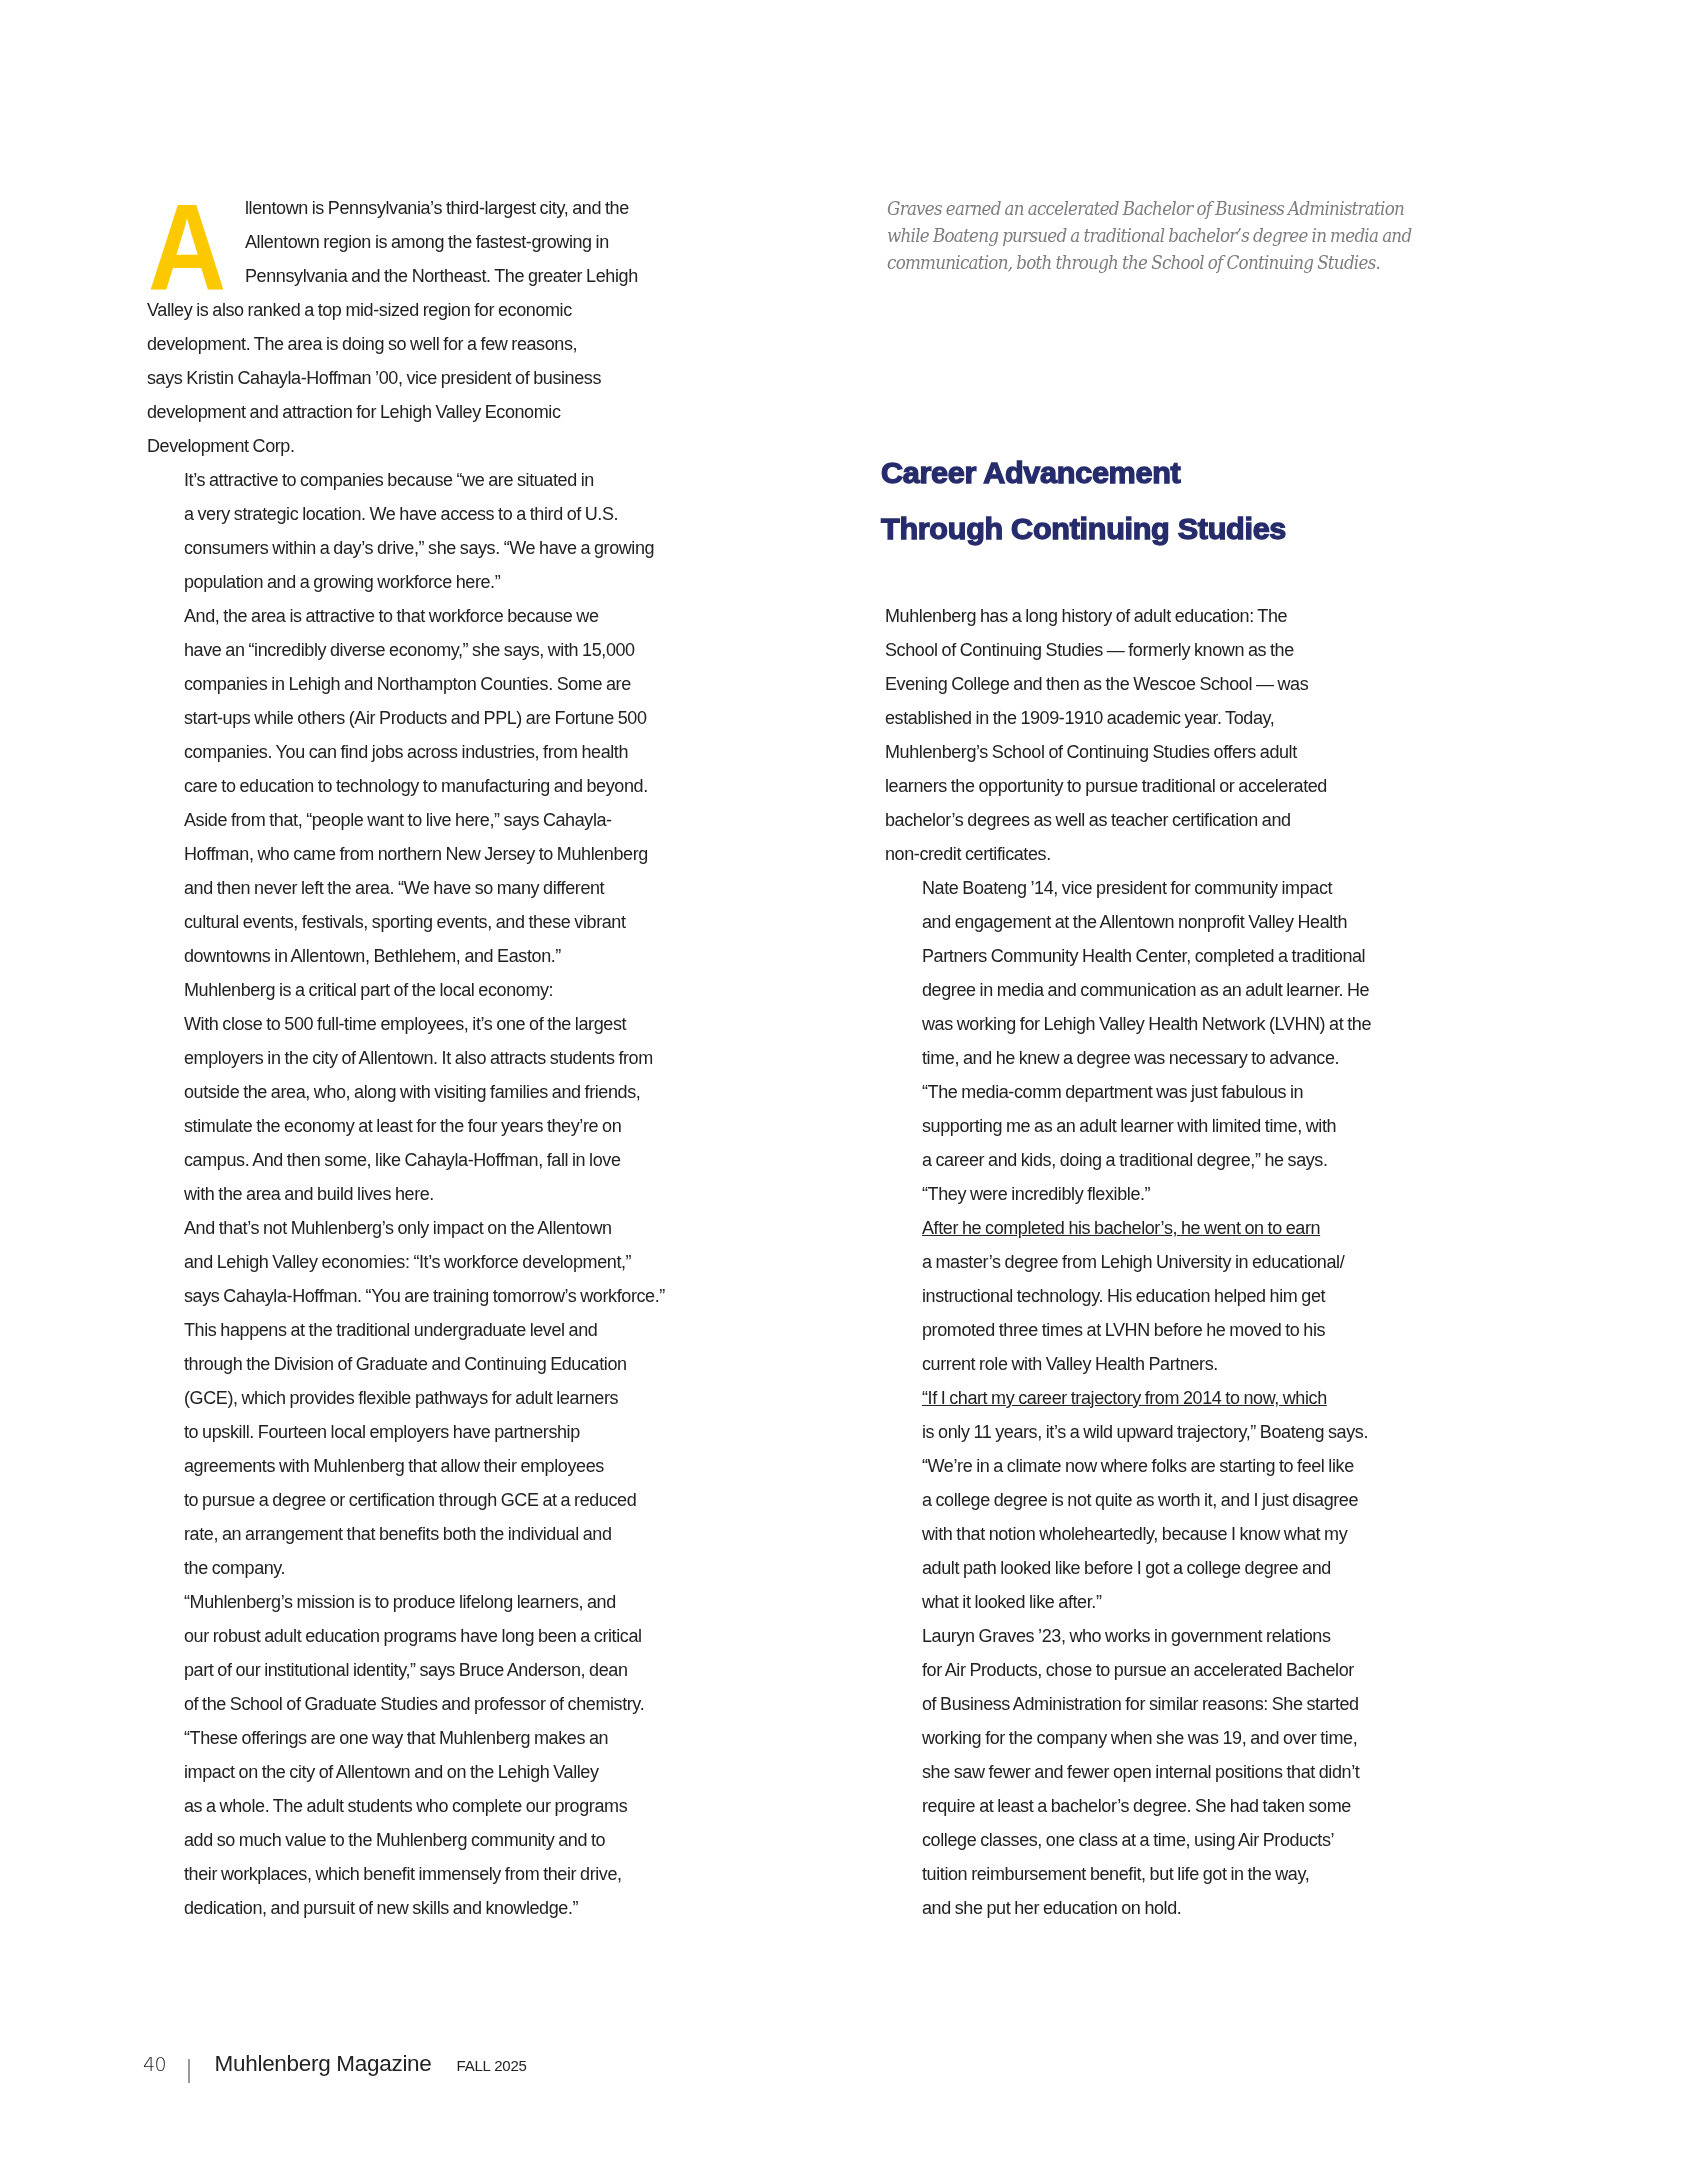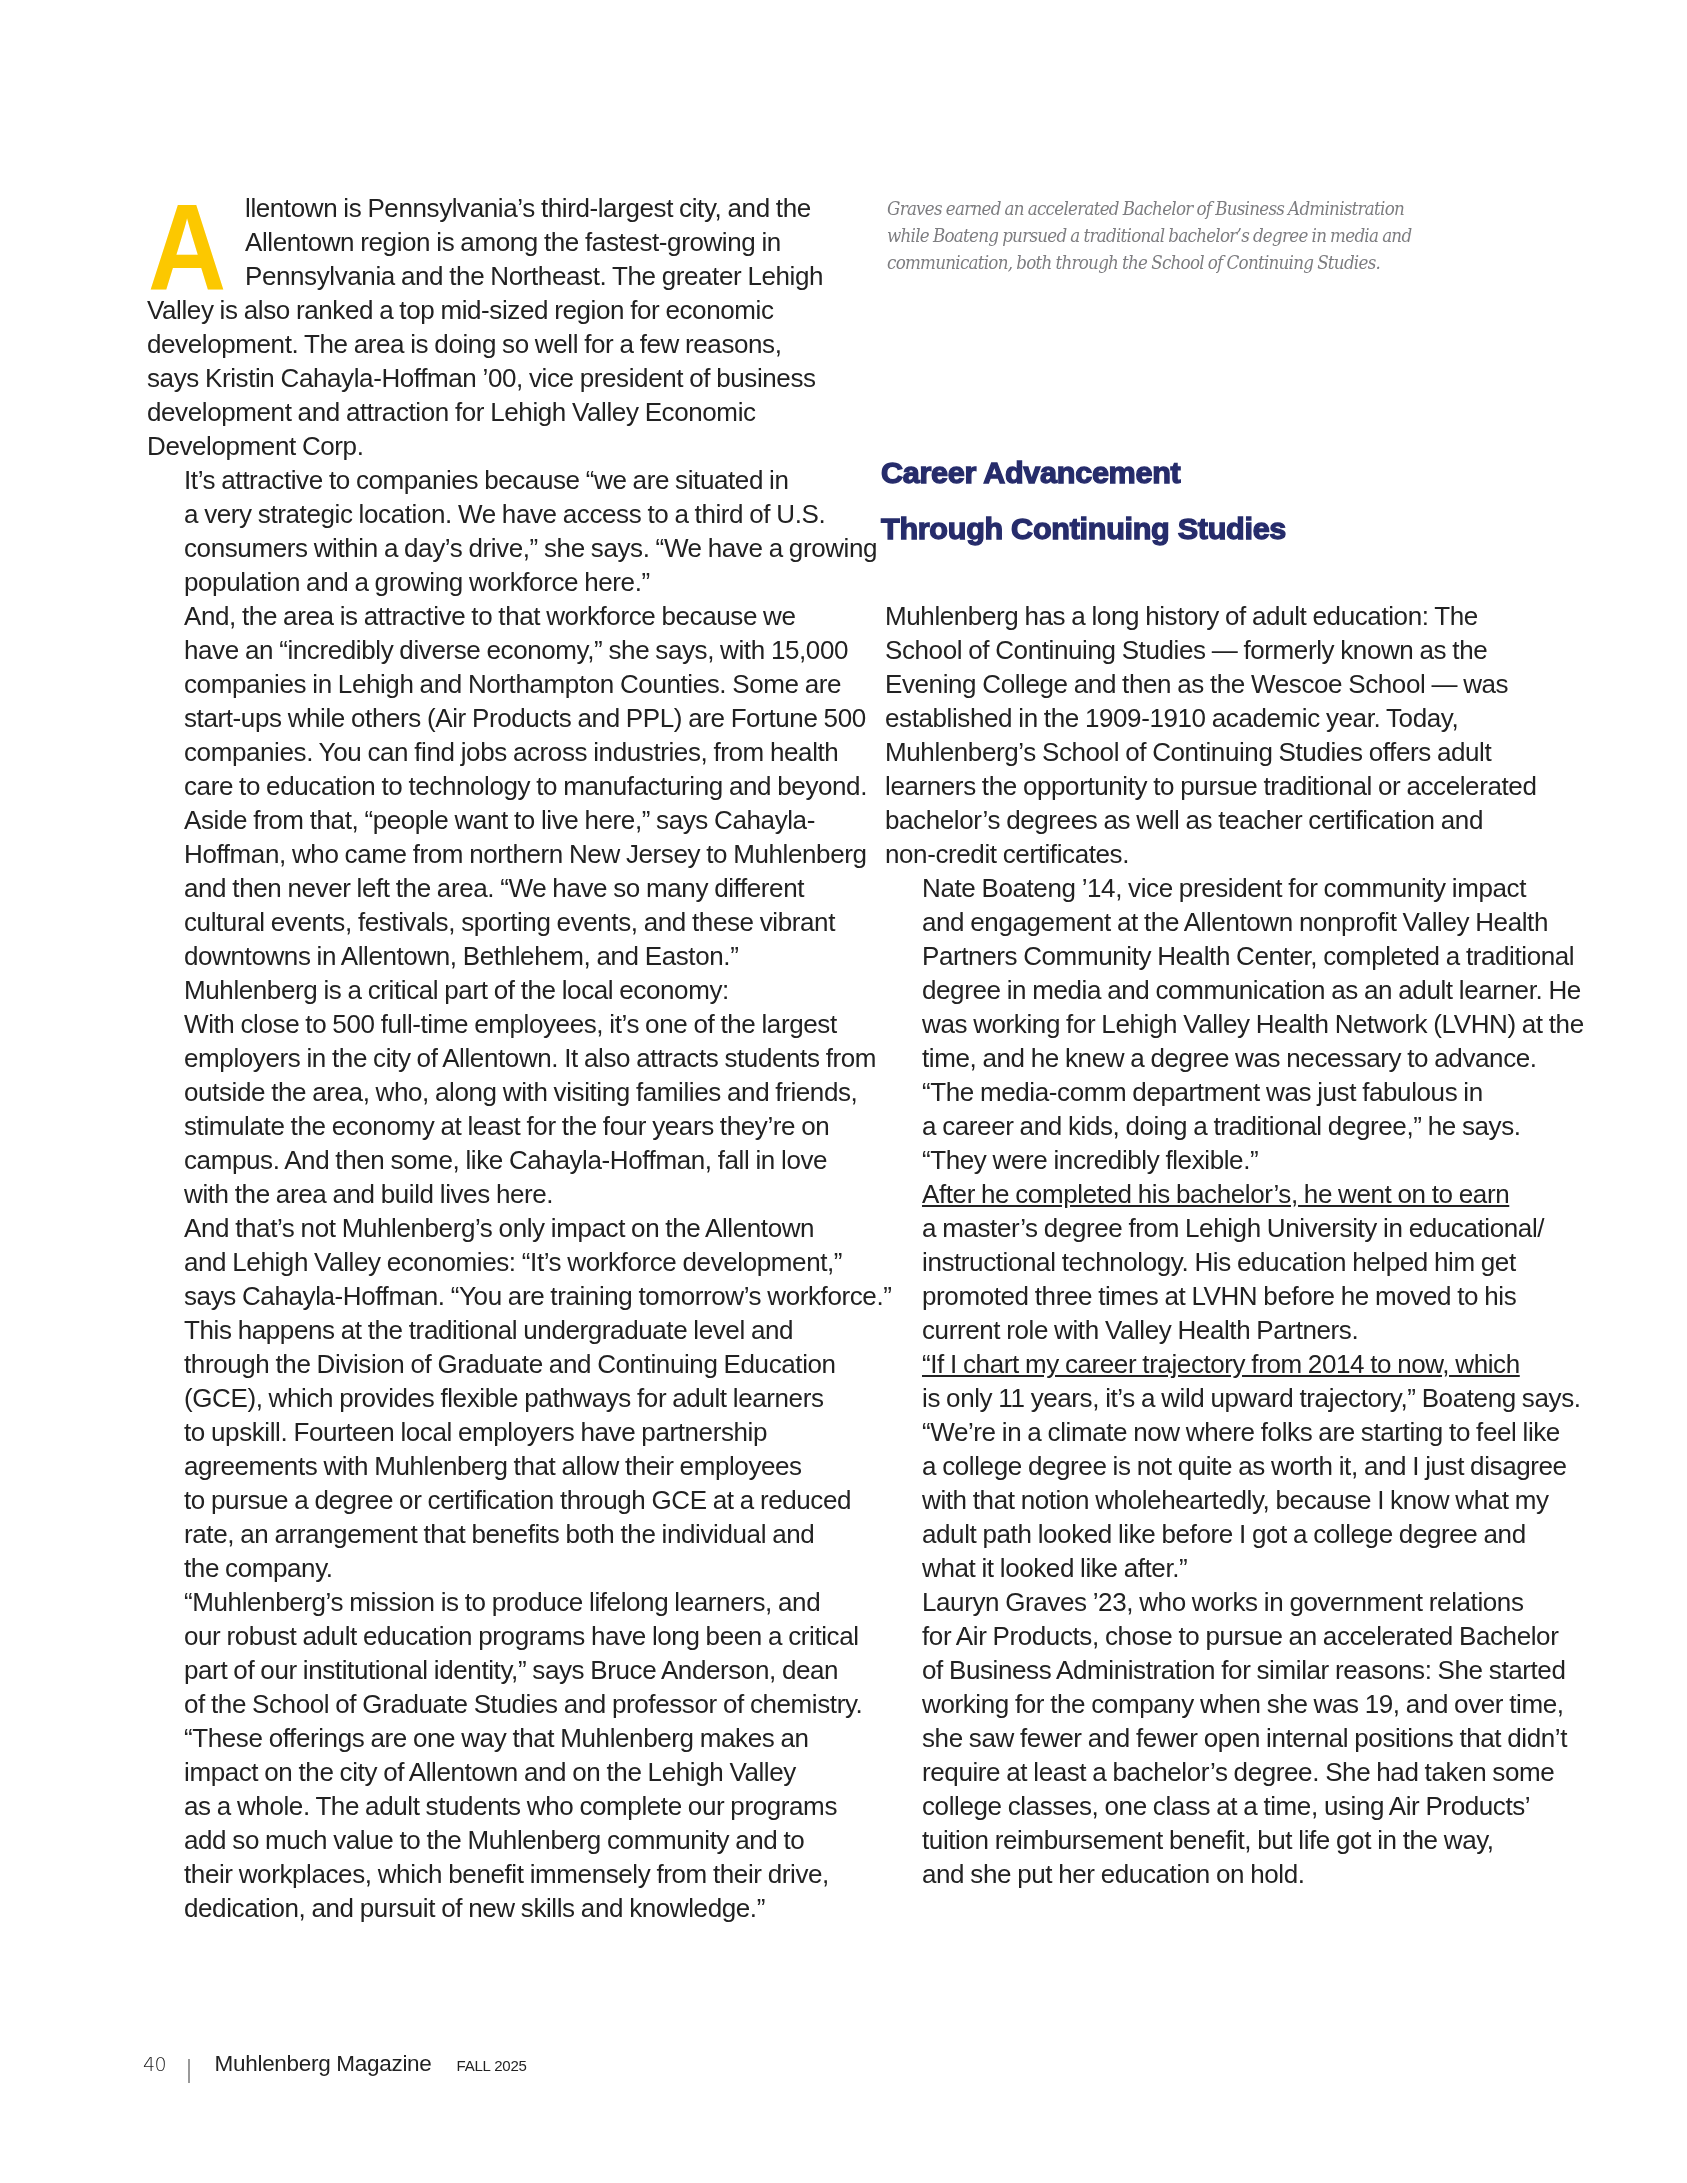--- a/index.html
+++ b/index.html
@@ -1,21 +1,21 @@
 <!DOCTYPE html>
 <html style="font-size:10.6px"><head>
 <meta charset="utf-8">
 <style>
   html, body { margin: 0; padding: 0; background: #ffffff; }
   body { width: 1687px; height: 2183px; position: relative; overflow: hidden; }
   .page { position: absolute; left: 0; top: 0; width: 1687px; height: 2183px; background: #ffffff; }
   .col {
     position: absolute;
     font-family: "Liberation Sans", sans-serif;
-    font-size: 26px;
+    font-size: 18px;
     line-height: 34px;
     color: #222222;
     letter-spacing: -0.4px;
     word-spacing: -0.7px;
   }
   .col-left { left: 147px; top: 191px; width: 701px; }
   .col-right { left: 885px; top: 599px; width: 662px; }
   .col p { margin: 0; text-indent: 37px; }
   .col p.noindent { text-indent: 0; }
   .line { display: block; white-space: nowrap; }
@@ -151,20 +151,21 @@
       <p>
         <span class="line" style="text-indent: 37px;">Nate Boateng ’14, vice president for community impact</span>
         <span class="line">and engagement at the Allentown nonprofit Valley Health</span>
         <span class="line">Partners Community Health Center, completed a traditional</span>
         <span class="line">degree in media and communication as an adult learner. He</span>
         <span class="line">was working for Lehigh Valley Health Network (LVHN) at the</span>
         <span class="line">time, and he knew a degree was necessary to advance.</span>
       </p>
       <p>
         <span class="line" style="text-indent: 37px;">“The media-comm department was just fabulous in</span>
+        <span class="line">supporting me as an adult learner with limited time, with</span>
         <span class="line">a career and kids, doing a traditional degree,” he says.</span>
         <span class="line">“They were incredibly flexible.”</span>
       </p>
       <p>
         <span class="line" style="text-indent: 37px; text-decoration: underline;">After he completed his bachelor’s, he went on to earn</span>
         <span class="line">a master’s degree from Lehigh University in educational/</span>
         <span class="line">instructional technology. His education helped him get</span>
         <span class="line">promoted three times at LVHN before he moved to his</span>
         <span class="line">current role with Valley Health Partners.</span>
       </p>

